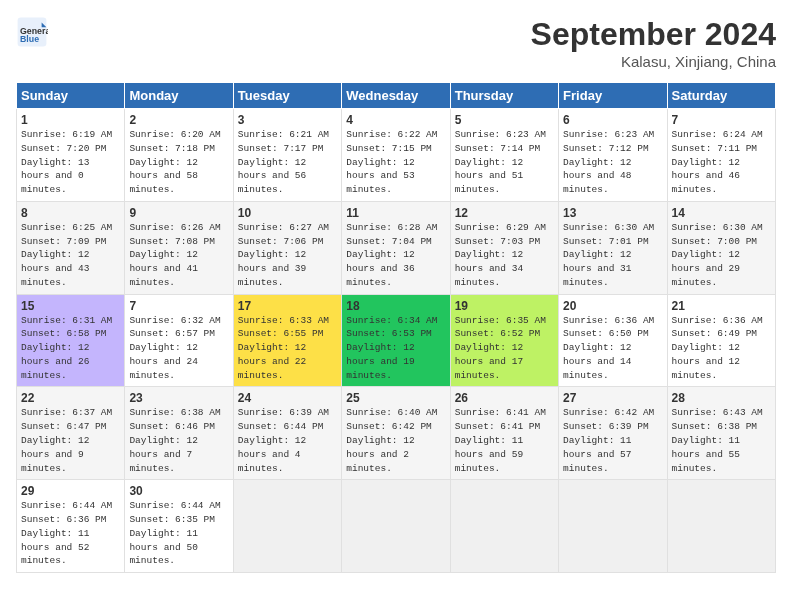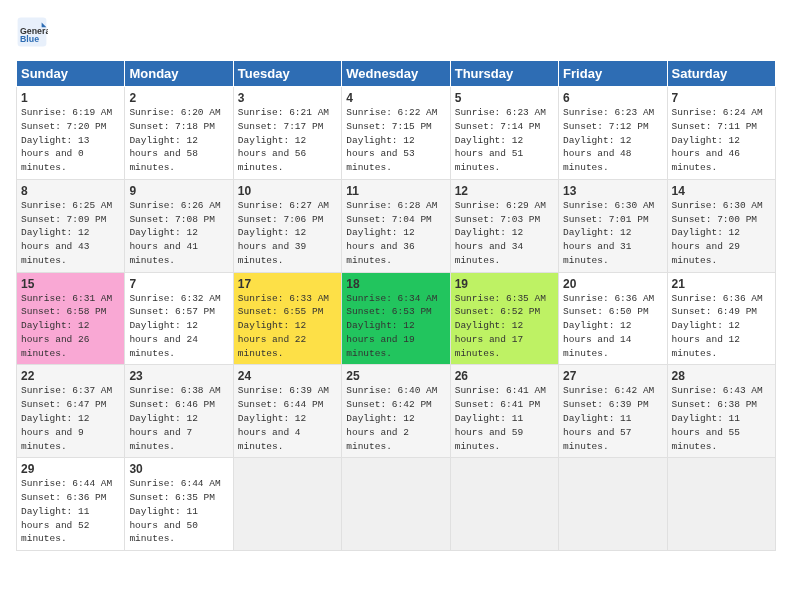--- a/index.html
+++ b/index.html
@@ -100,20 +100,24 @@
 
 <div class="container">
   <div class="header">
     <div class="logo">
       <svg class="logo-icon" viewBox="0 0 40 40">
         <rect x="2" y="2" width="36" height="36" rx="4" fill="#e8f0fb"></rect>
         <text x="5" y="22" font-size="11" font-weight="bold" fill="#333" font-family="Arial">General</text>
         <text x="5" y="33" font-size="11" font-weight="bold" fill="#2e6db4" font-family="Arial">Blue</text>
         <polygon points="32,8 38,14 32,14" fill="#2e6db4"></polygon>
       </svg>
+    </div>
+    <div class="title-block">
+      <div class="month-title">September 2024</div>
+      <div class="location">Kalasu, Xinjiang, China</div>
     </div>
   </div>
 
   <table>
     <thead>
       <tr>
         <th>Sunday</th>
         <th>Monday</th>
         <th>Tuesday</th>
         <th>Wednesday</th>
@@ -177,21 +181,21 @@
           <td style="background: rgb(245, 245, 245);">
             <span class="day-num">13</span>
             <div class="day-info">Sunrise: 6:30 AM<br>Sunset: 7:01 PM<br>Daylight: 12 hours and 31 minutes.</div>
           </td>
           <td style="background: rgb(245, 245, 245);">
             <span class="day-num">14</span>
             <div class="day-info">Sunrise: 6:30 AM<br>Sunset: 7:00 PM<br>Daylight: 12 hours and 29 minutes.</div>
           </td>
         </tr>
         <tr>
-          <td style="background: #f9a8d4;">
+          <td style="background: #c4b5fd;">
             <span class="day-num">15</span>
             <div class="day-info">Sunrise: 6:31 AM<br>Sunset: 6:58 PM<br>Daylight: 12 hours and 26 minutes.</div>
           </td>
           <td style="background: rgb(255, 255, 255);">
             <span class="day-num">7</span>
             <div class="day-info">Sunrise: 6:32 AM<br>Sunset: 6:57 PM<br>Daylight: 12 hours and 24 minutes.</div>
           </td>
           <td style="background: #fde047;">
             <span class="day-num">17</span>
             <div class="day-info">Sunrise: 6:33 AM<br>Sunset: 6:55 PM<br>Daylight: 12 hours and 22 minutes.</div>

